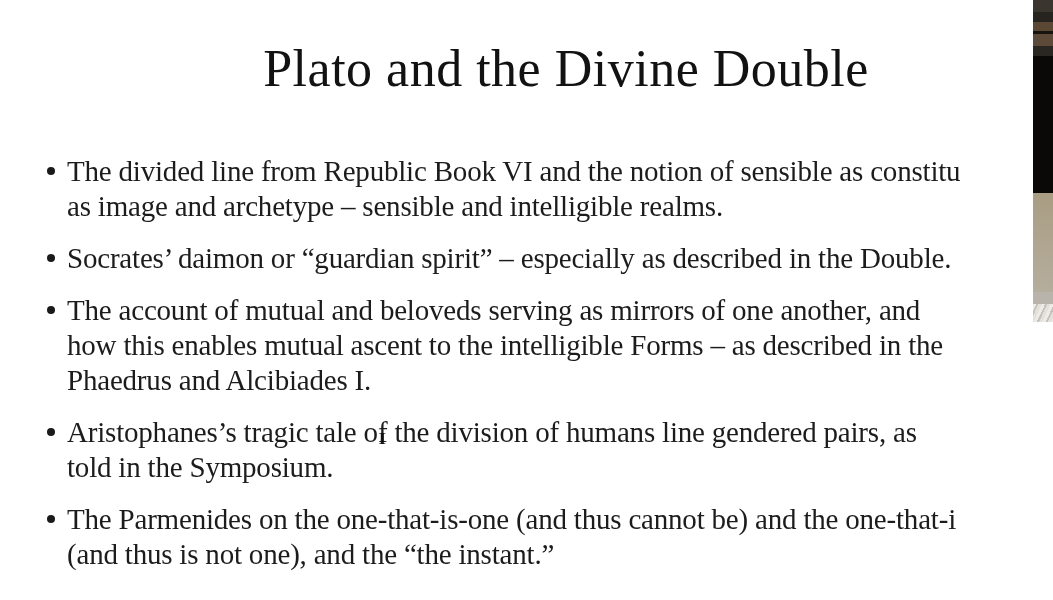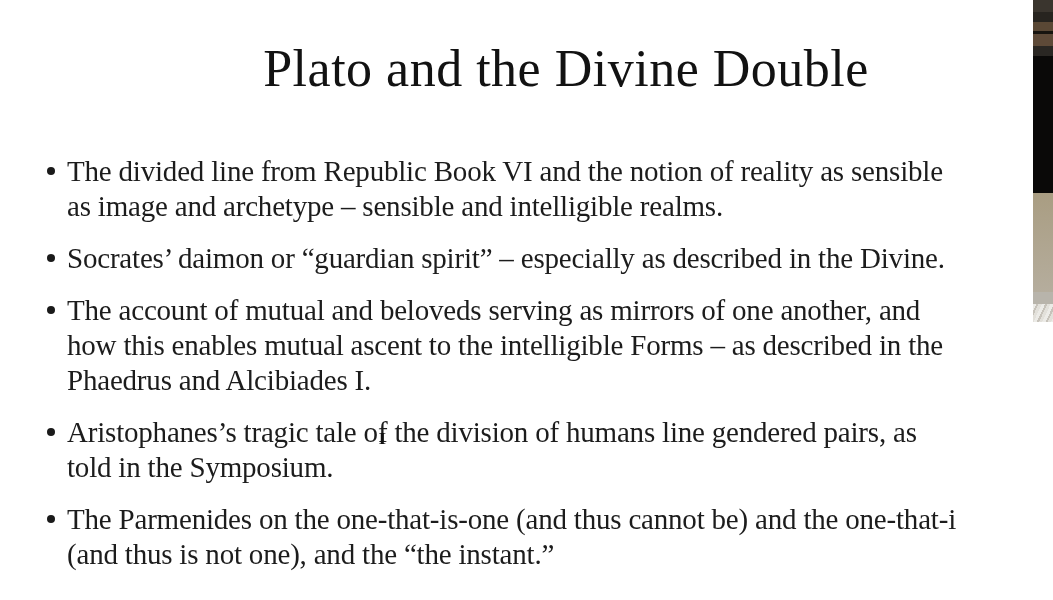--- a/index.html
+++ b/index.html
@@ -107,26 +107,26 @@
 <body>
 
 <div class="screen">
 
   <div class="slide">
     <h1 class="title">Plato and the Divine Double</h1>
 
     <div class="bullets" id="bullets">
         <div class="bullet">
           <span class="dot"></span>
-          <div class="line"><span>The divided line from </span><span class="it">Republic</span><span> Book VI and the notion of reality as sensible</span></div>
+          <div class="line"><span>The divided line from </span><span class="it">Republic</span><span> Book VI and the notion of sensible as constitu</span></div>
           <div class="line"><span>as image and archetype – sensible and intelligible realms.</span></div>
         </div>
         <div class="bullet">
           <span class="dot"></span>
-          <div class="line"><span>Socrates’ </span><span class="it">daimon</span><span> or “guardian spirit” – especially as described in the </span><span class="it">Divine</span><span>.</span></div>
+          <div class="line"><span>Socrates’ </span><span class="it">daimon</span><span> or “guardian spirit” – especially as described in the </span><span class="it">Double</span><span>.</span></div>
         </div>
         <div class="bullet">
           <span class="dot"></span>
           <div class="line"><span>The account of mutual and beloveds serving as mirrors of one another, and</span></div>
           <div class="line"><span>how this enables mutual ascent to the intelligible Forms – as described in the</span></div>
           <div class="line"><span class="it">Phaedrus</span><span> and </span><span class="it">Alcibiades I</span><span>.</span></div>
         </div>
         <div class="bullet">
           <span class="dot"></span>
           <div class="line"><span>Aristophanes’s tragic tale of the division of humans line gendered pairs, as</span></div>

